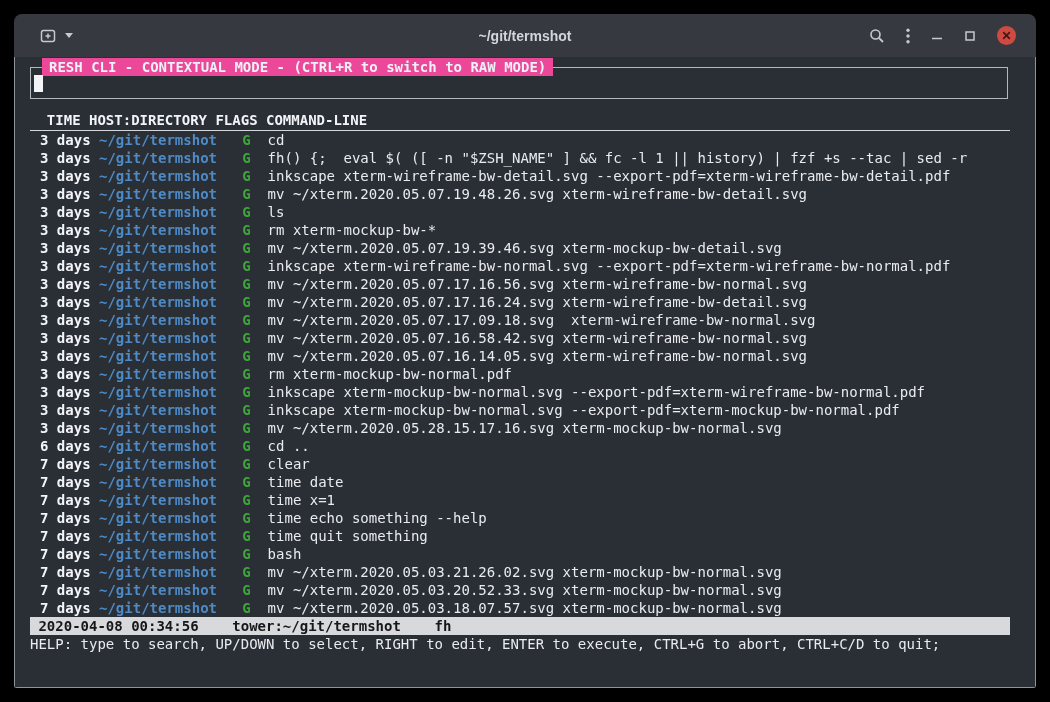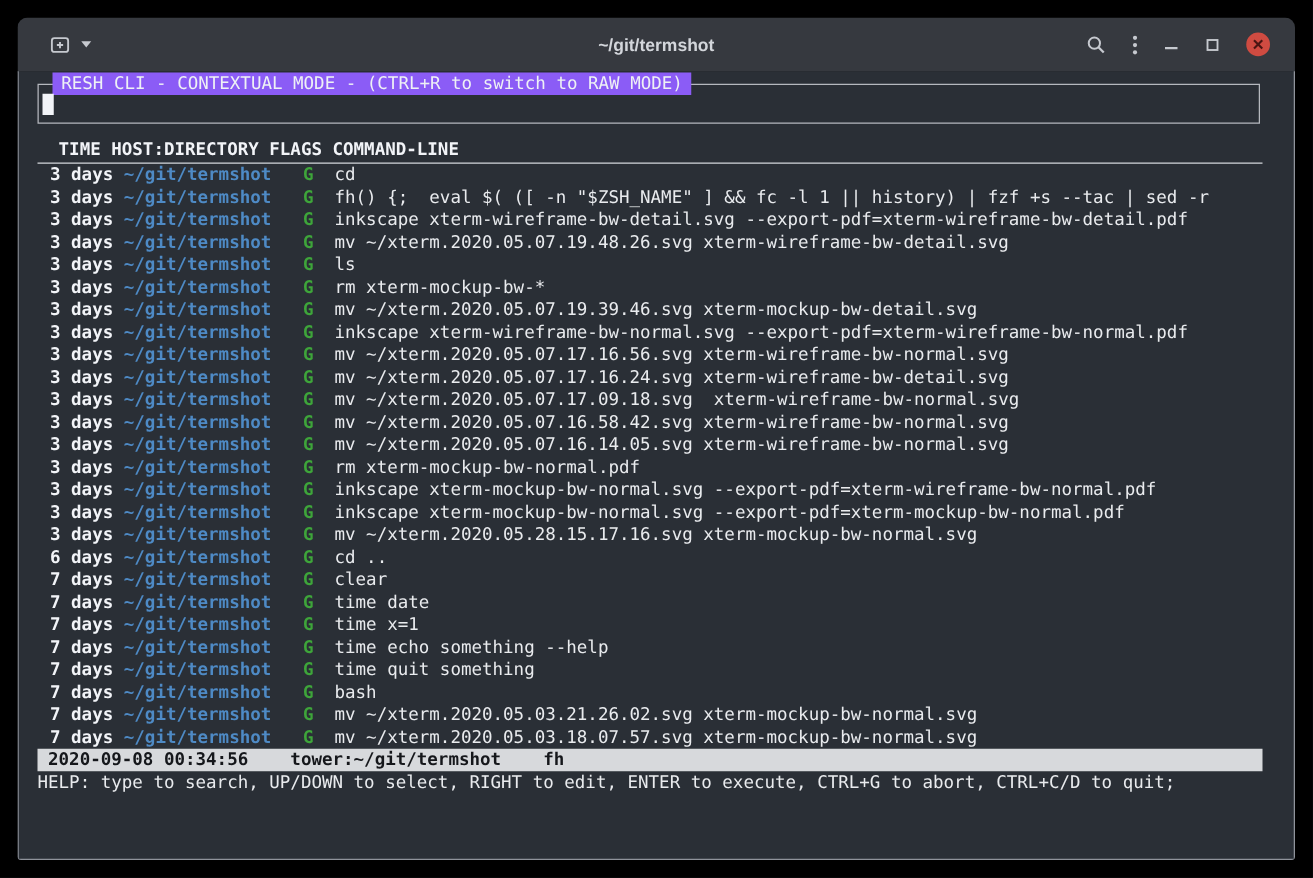--- a/index.html
+++ b/index.html
@@ -12,21 +12,21 @@
   .tb-left{display:flex;align-items:center;gap:7px;margin-left:26px;z-index:2;}
   .tb-right{position:absolute;right:20px;top:0;bottom:0;display:flex;align-items:center;gap:21px;z-index:2;}
   .tb-btn{display:flex;align-items:center;justify-content:center;background:none;border:none;padding:0;cursor:default;}
   .chev{width:0;height:0;border-left:4px solid transparent;border-right:4px solid transparent;border-top:5px solid #c6c9cf;}
   .close-btn{width:19px;height:19px;border-radius:50%;background:#cf4b41;display:flex;align-items:center;justify-content:center;}
   
   .terminal{position:absolute;top:43px;left:0;right:0;bottom:0;background:#2a2f36;
             border:1px solid #8f939b;border-top:none;box-sizing:border-box;
             font-family:"DejaVu Sans Mono",monospace;font-size:14px;line-height:18px;color:#e9ebee;}
   .resh-box{margin:10px 0 0 15px;width:978px;height:32px;border:1px solid #b5b8be;position:relative;box-sizing:border-box;}
-  .resh-legend{position:absolute;top:-10px;left:11px;background:#8b5cf6;padding:0 7px;color:#eef1f5;font-weight:normal;white-space:pre;}
+  .resh-legend{position:absolute;top:-10px;left:11px;background:#ec4899;padding:0 7px;color:#eef1f5;font-weight:bold;white-space:pre;}
   .cursor-block{position:absolute;left:3px;top:7px;width:9px;height:17px;background:#f2f4f8;}
   .col-header{margin:12px 0 0 15px;width:980px;box-sizing:border-box;white-space:pre;color:#f2f4f8;font-weight:bold;
               border-bottom:1px solid #d4d7db;height:20px;}
   .rows{margin-left:25px;width:980px;}
   .hrow{white-space:pre;height:18px;}
   .hrow.selected{background:#d7d9dc;}
   .c-time{color:#f2f4f8;font-weight:bold;}
   .c-dir{color:#4e8ac5;font-weight:bold;}
   .c-flags{color:#3ea53a;font-weight:bold;}
   .c-cmd{color:#e9ebee;}
@@ -130,22 +130,23 @@
           <div class="hrow"><span class="c-time">3 days </span><span class="c-dir">~/git/termshot   </span><span class="c-flags">G  </span><span class="c-cmd">inkscape xterm-mockup-bw-normal.svg --export-pdf=xterm-mockup-bw-normal.pdf</span></div>
           <div class="hrow"><span class="c-time">3 days </span><span class="c-dir">~/git/termshot   </span><span class="c-flags">G  </span><span class="c-cmd">mv ~/xterm.2020.05.28.15.17.16.svg xterm-mockup-bw-normal.svg</span></div>
           <div class="hrow"><span class="c-time">6 days </span><span class="c-dir">~/git/termshot   </span><span class="c-flags">G  </span><span class="c-cmd">cd ..</span></div>
           <div class="hrow"><span class="c-time">7 days </span><span class="c-dir">~/git/termshot   </span><span class="c-flags">G  </span><span class="c-cmd">clear</span></div>
           <div class="hrow"><span class="c-time">7 days </span><span class="c-dir">~/git/termshot   </span><span class="c-flags">G  </span><span class="c-cmd">time date</span></div>
           <div class="hrow"><span class="c-time">7 days </span><span class="c-dir">~/git/termshot   </span><span class="c-flags">G  </span><span class="c-cmd">time x=1</span></div>
           <div class="hrow"><span class="c-time">7 days </span><span class="c-dir">~/git/termshot   </span><span class="c-flags">G  </span><span class="c-cmd">time echo something --help</span></div>
           <div class="hrow"><span class="c-time">7 days </span><span class="c-dir">~/git/termshot   </span><span class="c-flags">G  </span><span class="c-cmd">time quit something</span></div>
           <div class="hrow"><span class="c-time">7 days </span><span class="c-dir">~/git/termshot   </span><span class="c-flags">G  </span><span class="c-cmd">bash</span></div>
           <div class="hrow"><span class="c-time">7 days </span><span class="c-dir">~/git/termshot   </span><span class="c-flags">G  </span><span class="c-cmd">mv ~/xterm.2020.05.03.21.26.02.svg xterm-mockup-bw-normal.svg</span></div>
+          <div class="hrow"><span class="c-time">7 days </span><span class="c-dir">~/git/termshot   </span><span class="c-flags">G  </span><span class="c-cmd">mv ~/xterm.2020.05.03.20.52.33.svg xterm-mockup-bw-normal.svg</span></div>
           <div class="hrow"><span class="c-time">7 days </span><span class="c-dir">~/git/termshot   </span><span class="c-flags">G  </span><span class="c-cmd">mv ~/xterm.2020.05.03.18.07.57.svg xterm-mockup-bw-normal.svg</span></div>
         </div>
 
-      <div class="status-bar"> 2020-09-08 00:34:56    tower:~/git/termshot    fh</div>
+      <div class="status-bar"> 2020-04-08 00:34:56    tower:~/git/termshot    fh</div>
 
       <div class="help-line">HELP: type to search, UP/DOWN to select, RIGHT to edit, ENTER to execute, CTRL+G to abort, CTRL+C/D to quit;</div>
 
     </div>
   </div>
 </div>
 
 </body></html>

